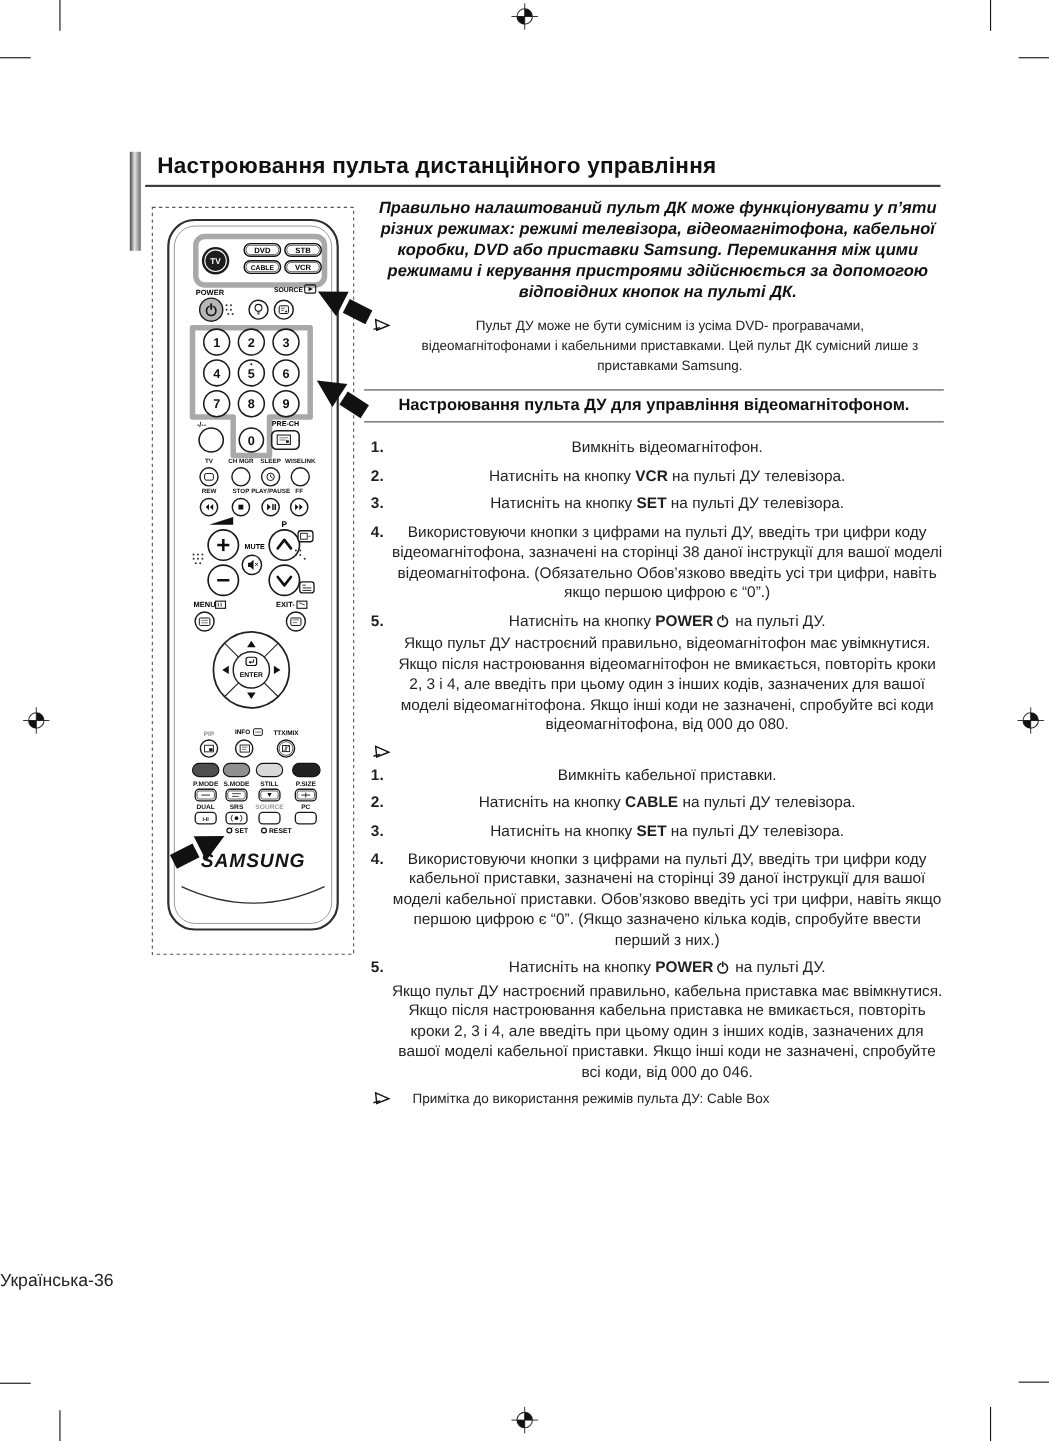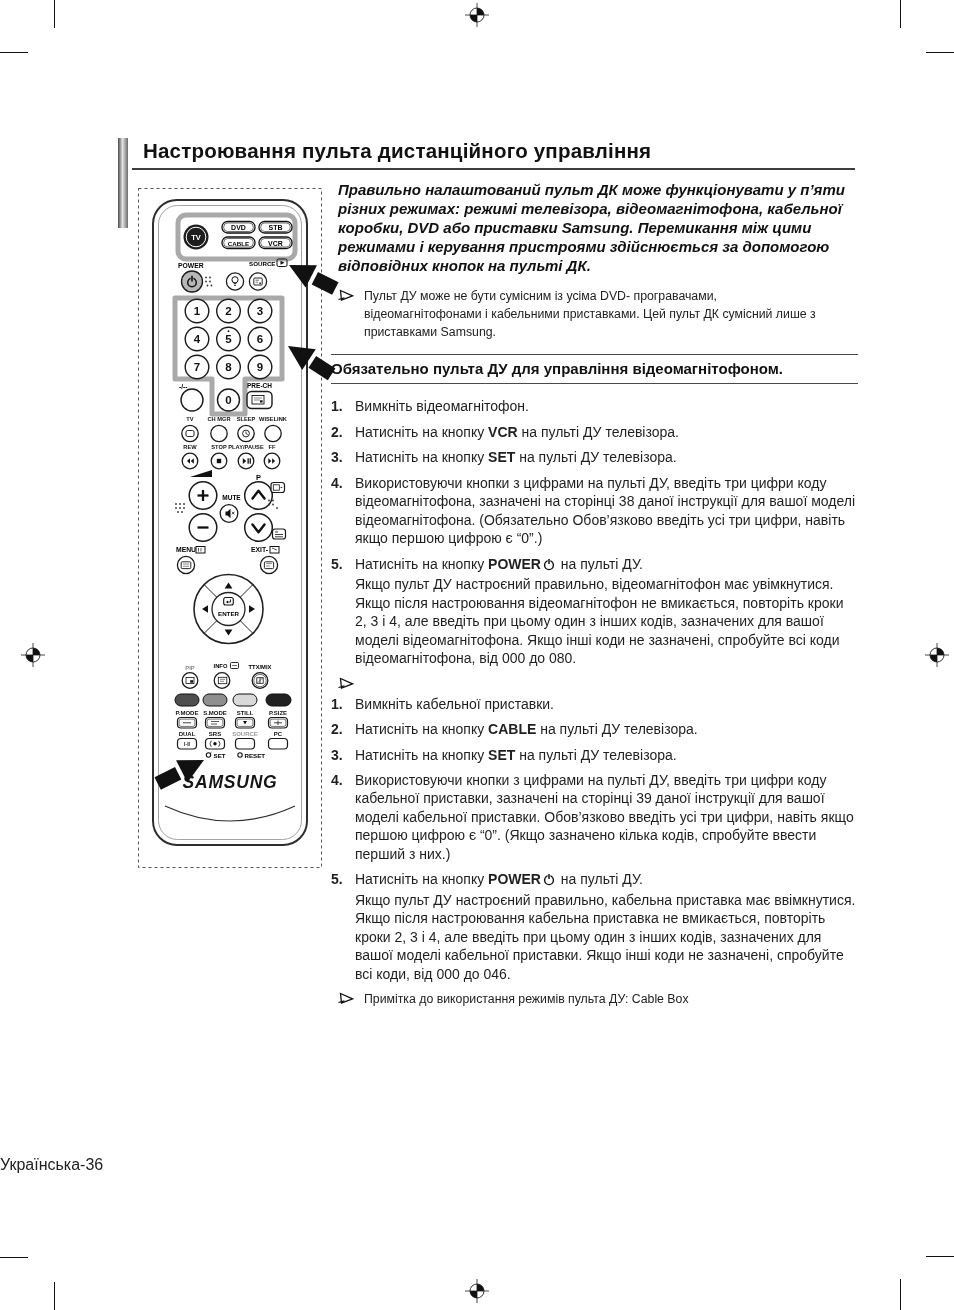--- a/index.html
+++ b/index.html
@@ -7,23 +7,23 @@
         font-family:"Liberation Sans",sans-serif;color:#1a1a1a;overflow:hidden;}
   .crop{position:absolute;background:#111;}
   .regmark{position:absolute;width:26px;height:26px;}
   .accent-bar{position:absolute;left:118px;top:138px;width:10px;height:90px;
         background:linear-gradient(90deg,#4a4a4a,#e3e3e3 45%,#6b6b6b);}
   .page-title{position:absolute;left:143px;top:139px;margin:0;font-size:20.5px;font-weight:bold;
         letter-spacing:0.2px;color:#111;}
   .title-rule{position:absolute;left:132px;top:168px;width:723px;height:2px;background:#3d3d3d;}
   .remote-fig{position:absolute;left:138px;top:188px;width:184px;height:680px;}
   .remote-fig svg{overflow:visible;display:block;font-family:"Liberation Sans",sans-serif;}
-  .content{position:absolute;left:331px;top:180px;width:527px;}
+  .content{position:absolute;left:331px;top:180px;width:527px;text-align:center;}
   .intro{margin:0 0 12px 7px;font-size:15px;line-height:1.27;font-weight:bold;font-style:italic;color:#111;}
-  .note{display:flex;gap:8px;margin:0 0 0 6px;font-size:12.3px;line-height:1.47;color:#222;}
+  .note{display:flex;gap:19px;margin:0 0 0 6px;font-size:12.3px;line-height:1.47;color:#222;}
   .note .note-icon{flex:none;width:19px;padding-top:2px;}
   .note .note-text{max-width:468px;}
   .section-head{border-top:1.6px solid #4a4a4a;border-bottom:1.6px solid #4a4a4a;
         padding:5px 0 6px 0;margin:13px 0 13px 0;}
   .section-head h2{margin:0;font-size:15px;font-weight:bold;color:#111;}
   .steps{list-style:none;margin:0;padding:0;}
   .step{display:flex;gap:0;margin:0 0 7px 0;font-size:14px;line-height:1.32;color:#1f1f1f;}
   .step .n{font-weight:bold;width:24px;flex:none;}
   .step .t{flex:1;}
   .pwr-icon{display:inline-block;vertical-align:-2px;margin:0 2px;}
@@ -473,21 +473,21 @@
       <span class="note-icon">
         <svg width="17" height="13" viewBox="0 0 17 13">
             <path d="M1.5 10.5 L7.5 8.8" stroke="#111" stroke-width="1.2" fill="none"></path>
             <path d="M3.5 1.5 L15.5 6.8 L4.5 11.2 Z" fill="none" stroke="#111" stroke-width="1.3"></path>
           </svg>
       </span>
       <div class="note-text">Пульт ДУ може не бути сумісним із усіма DVD- програвачами, відеомагнітофонами і кабельними приставками. Цей пульт ДК сумісний лише з приставками Samsung.</div>
     </div>
 
     <div class="section-head">
-      <h2>Обязательно пульта ДУ для управління відеомагнітофоном.</h2>
+      <h2>Настроювання пульта ДУ для управління відеомагнітофоном.</h2>
     </div>
 
     <ol class="steps">
       <li class="step">
           <span class="n">1.</span>
           <div class="t"><span>Вимкніть відеомагнітофон.</span></div>
         </li>
       <li class="step">
           <span class="n">2.</span>
           <div class="t"><span>Натисніть на кнопку </span><b>VCR</b><span> на пульті ДУ телевізора.</span></div>

